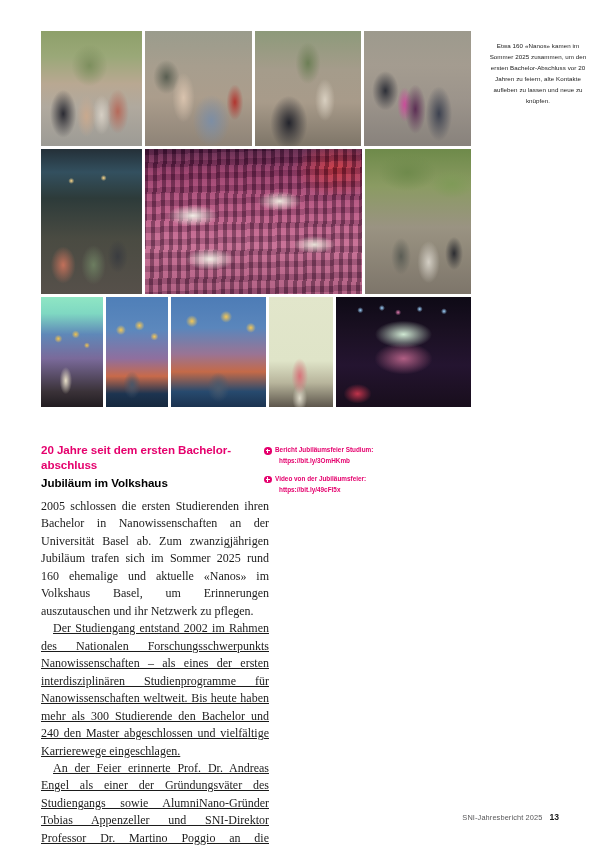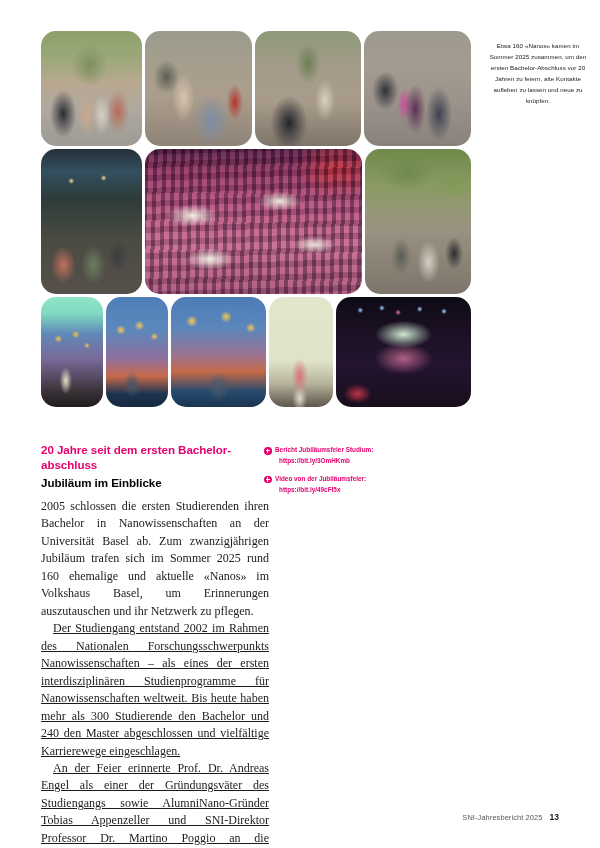--- a/index.html
+++ b/index.html
@@ -1,15 +1,15 @@
 <!DOCTYPE html>
 <html><head>
 <meta charset="utf-8">
 <style>
-  * { box-sizing: border-box; margin: 0; padding: 0; border-radius: 15px; }
+  * { box-sizing: border-box; margin: 0; padding: 0; }
 
   html, body {
     width: 600px;
     height: 848px;
     background: #ffffff;
   }
 
   body {
     font-family: "Liberation Sans", sans-serif;
     position: relative;
@@ -319,21 +319,21 @@
       <div class="photo ph-stage-d"></div>
       <div class="photo ph-stage-wide"></div>
     </div>
 
   </div>
 
   <div class="caption">Etwa 160 «Nanos» kamen im Sommer 2025 zusammen, um den ersten Bachelor-Abschluss vor 20 Jahren zu feiern, alte Kontakte aufleben zu lassen und neue zu knüpfen.</div>
 
   <div class="article">
     <div class="headline-kicker">20 Jahre seit dem ersten Bachelor-abschluss</div>
-    <div class="headline-main">Jubiläum im Einblicke</div>
+    <div class="headline-main">Jubiläum im Volkshaus</div>
     <div class="body-text">
       <p>2005 schlossen die ersten Studierenden ihren Bachelor in Nanowissenschaften an der Universität Basel ab. Zum zwanzigjährigen Jubiläum trafen sich im Sommer 2025 rund 160 ehemalige und aktuelle «Nanos» im Volkshaus Basel, um Erinnerungen auszutauschen und ihr Netzwerk zu pflegen.</p>
       <p>Der Studiengang entstand 2002 im Rahmen des Nationalen Forschungsschwerpunkts Nanowissenschaften – als eines der ersten interdisziplinären Studienprogramme für Nanowissenschaften weltweit. Bis heute haben mehr als 300 Studierende den Bachelor und 240 den Master abgeschlossen und vielfältige Karrierewege eingeschlagen.</p>
       <p>An der Feier erinnerte Prof. Dr. Andreas Engel als einer der Gründungsväter des Studiengangs sowie AlumniNano-Gründer Tobias Appenzeller und SNI-Direktor Professor Dr. Martino Poggio an die Entwicklung dieses ganz besonderen Studiengangs und gaben Einblicke in Gegenwart und Zukunft. Musikalische Beiträge von Nano-Studierenden und eine Diashow rundeten den Abend ab, der den guten Zusammenhalt unter den Studierenden und Ehemaligen eindrucksvoll widerspiegelte.</p>
     </div>
   </div>
 
   <div class="links">
 
     <div class="link-item">

